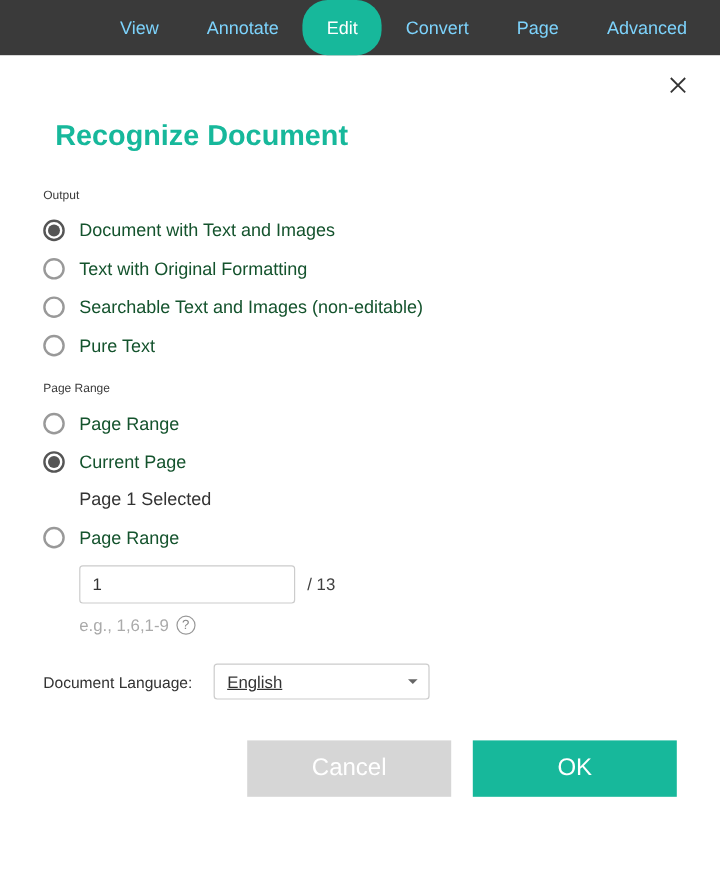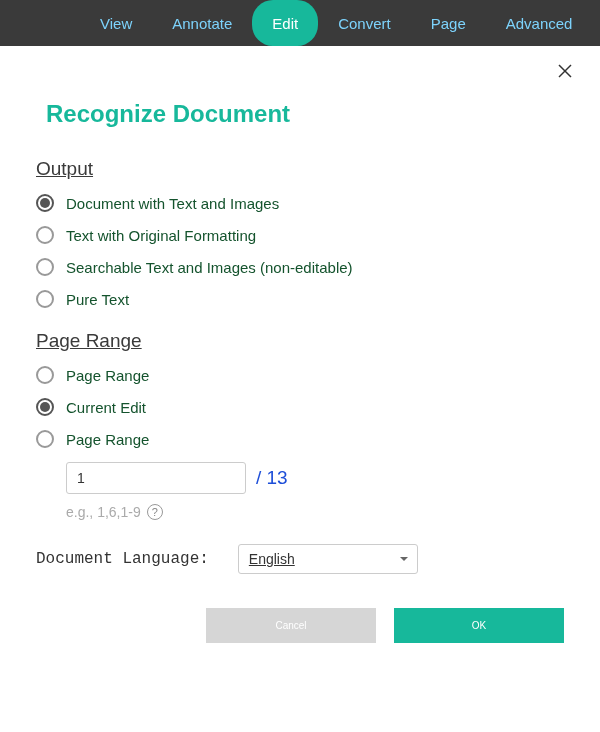--- a/index.html
+++ b/index.html
@@ -52,23 +52,22 @@
       height: 14px;
     }
     .dialog-title {
       color: #17b89b;
       font-size: 24px;
       font-weight: 600;
       margin: 18px 0 30px 10px;
     }
     .section-label {
       color: #3a3a3a;
-      font-size: 19px;
+      font-size: 10px;
       margin-bottom: 14px;
-      text-decoration: underline;
     }
     .radio-group {
       margin-bottom: 22px;
     }
     .radio-row {
       display: flex;
       align-items: center;
       margin-bottom: 14px;
       cursor: pointer;
     }
@@ -111,22 +110,22 @@
     }
     .text-input {
       border: 1px solid #ccc;
       border-radius: 3px;
       padding: 7px 10px;
       font-size: 14px;
       width: 180px;
       color: #333;
     }
     .total-pages {
-      color: #1d4ed8;
-      font-size: 19px;
+      color: #404040;
+      font-size: 14px;
       margin-left: 10px;
     }
     .hint-row {
       display: flex;
       align-items: center;
       margin-left: 30px;
       margin-bottom: 24px;
     }
     .hint-text {
       color: #aaa;
@@ -145,23 +144,22 @@
       font-size: 11px;
       cursor: pointer;
     }
     .lang-row {
       display: flex;
       align-items: center;
       margin-bottom: 34px;
     }
     .lang-label {
       color: #333;
-      font-size: 16px;
-      margin-right: 29px;
-      font-family: Liberation Mono, monospace;
+      font-size: 13px;
+      margin-right: 18px;
     }
     .select {
       border: 1px solid #ccc;
       border-radius: 3px;
       padding: 6px 28px 6px 10px;
       font-size: 14px;
       color: #333;
       width: 180px;
       position: relative;
       cursor: pointer;
@@ -180,21 +178,21 @@
     }
     .button-row {
       display: flex;
       justify-content: flex-end;
       gap: 18px;
     }
     .btn {
       border: none;
       padding: 12px 0;
       width: 170px;
-      font-size: 10px;
+      font-size: 20px;
       cursor: pointer;
     }
     .btn-cancel {
       background: #d6d6d6;
       color: #fff;
     }
     .btn-ok {
       background: #17b89b;
       color: #fff;
     }
@@ -242,22 +240,23 @@
   </div>
 
   <div class="section-label">Page Range</div>
   <div class="radio-group">
     <div class="radio-row">
       <span class="radio"></span>
       <span class="radio-label">Page Range</span>
     </div>
     <div class="radio-row">
       <span class="radio checked"></span>
-      <span class="radio-label">Current Edit</span>
-    </div>
+      <span class="radio-label">Current Page</span>
+    </div>
+    <div class="sublabel">Page 1 Selected</div>
     <div class="radio-row">
       <span class="radio"></span>
       <span class="radio-label">Page Range</span>
     </div>
     <div class="range-input-row">
       <input class="text-input" type="text" value="1" style="">
       <span class="total-pages">/ 13</span>
     </div>
     <div class="hint-row">
       <span class="hint-text">e.g., 1,6,1-9</span>

